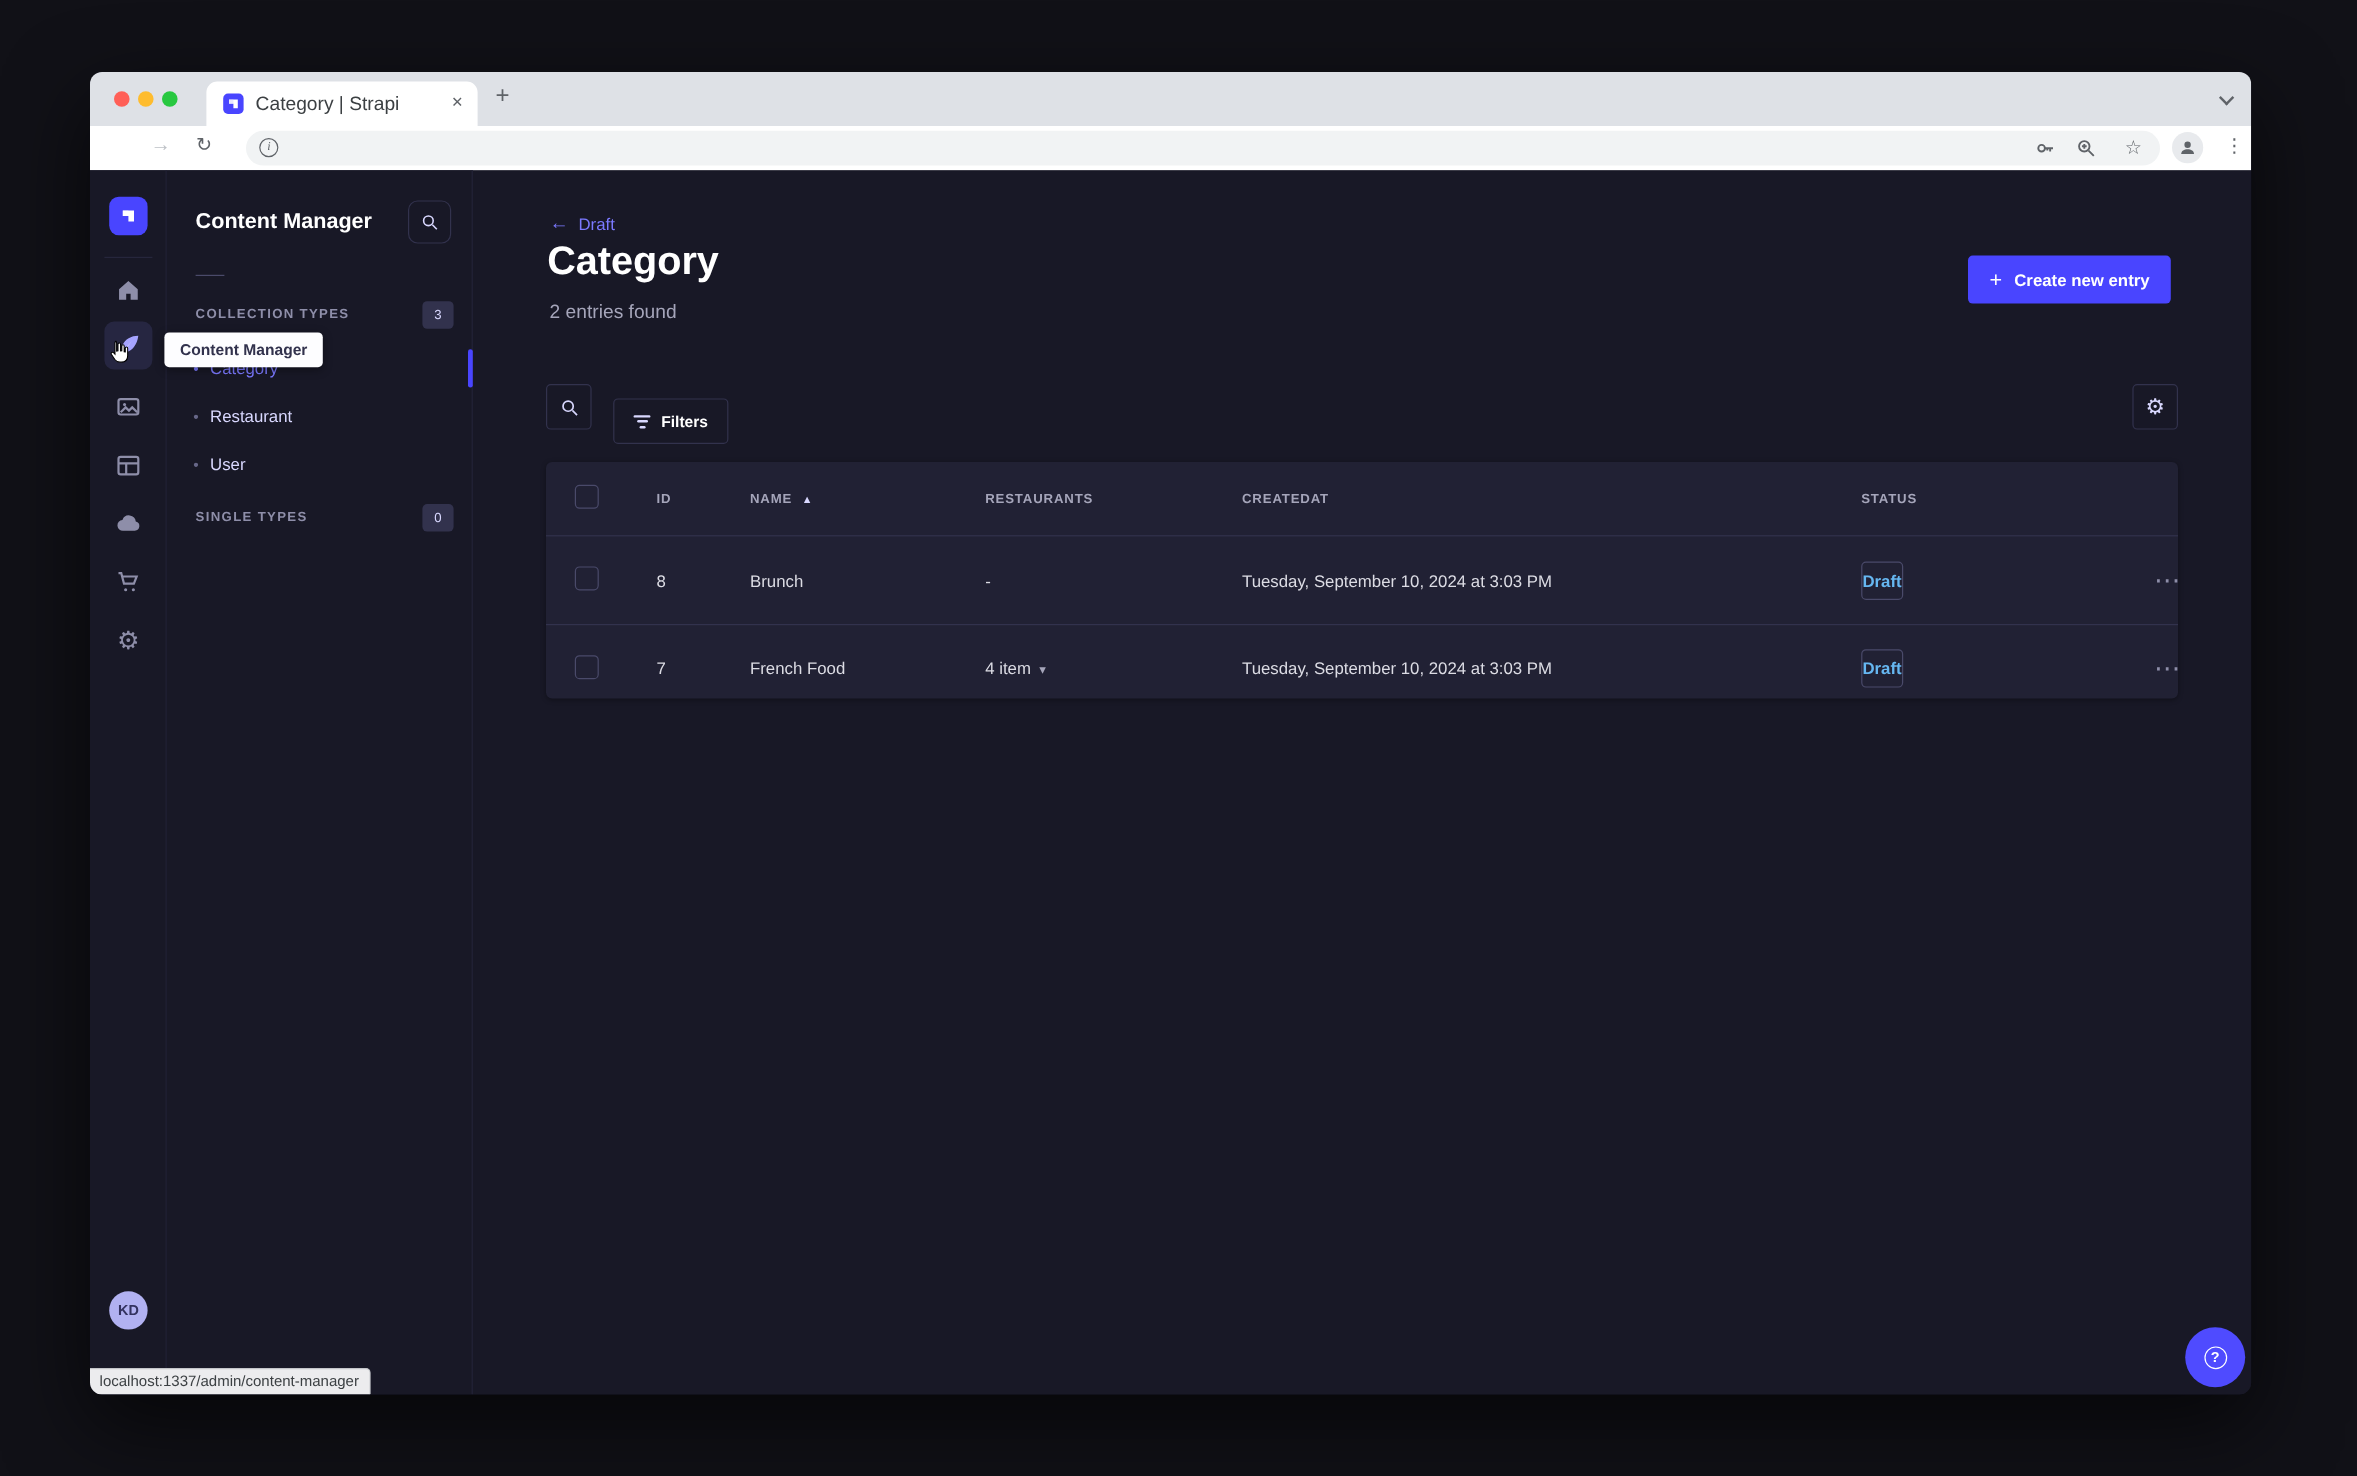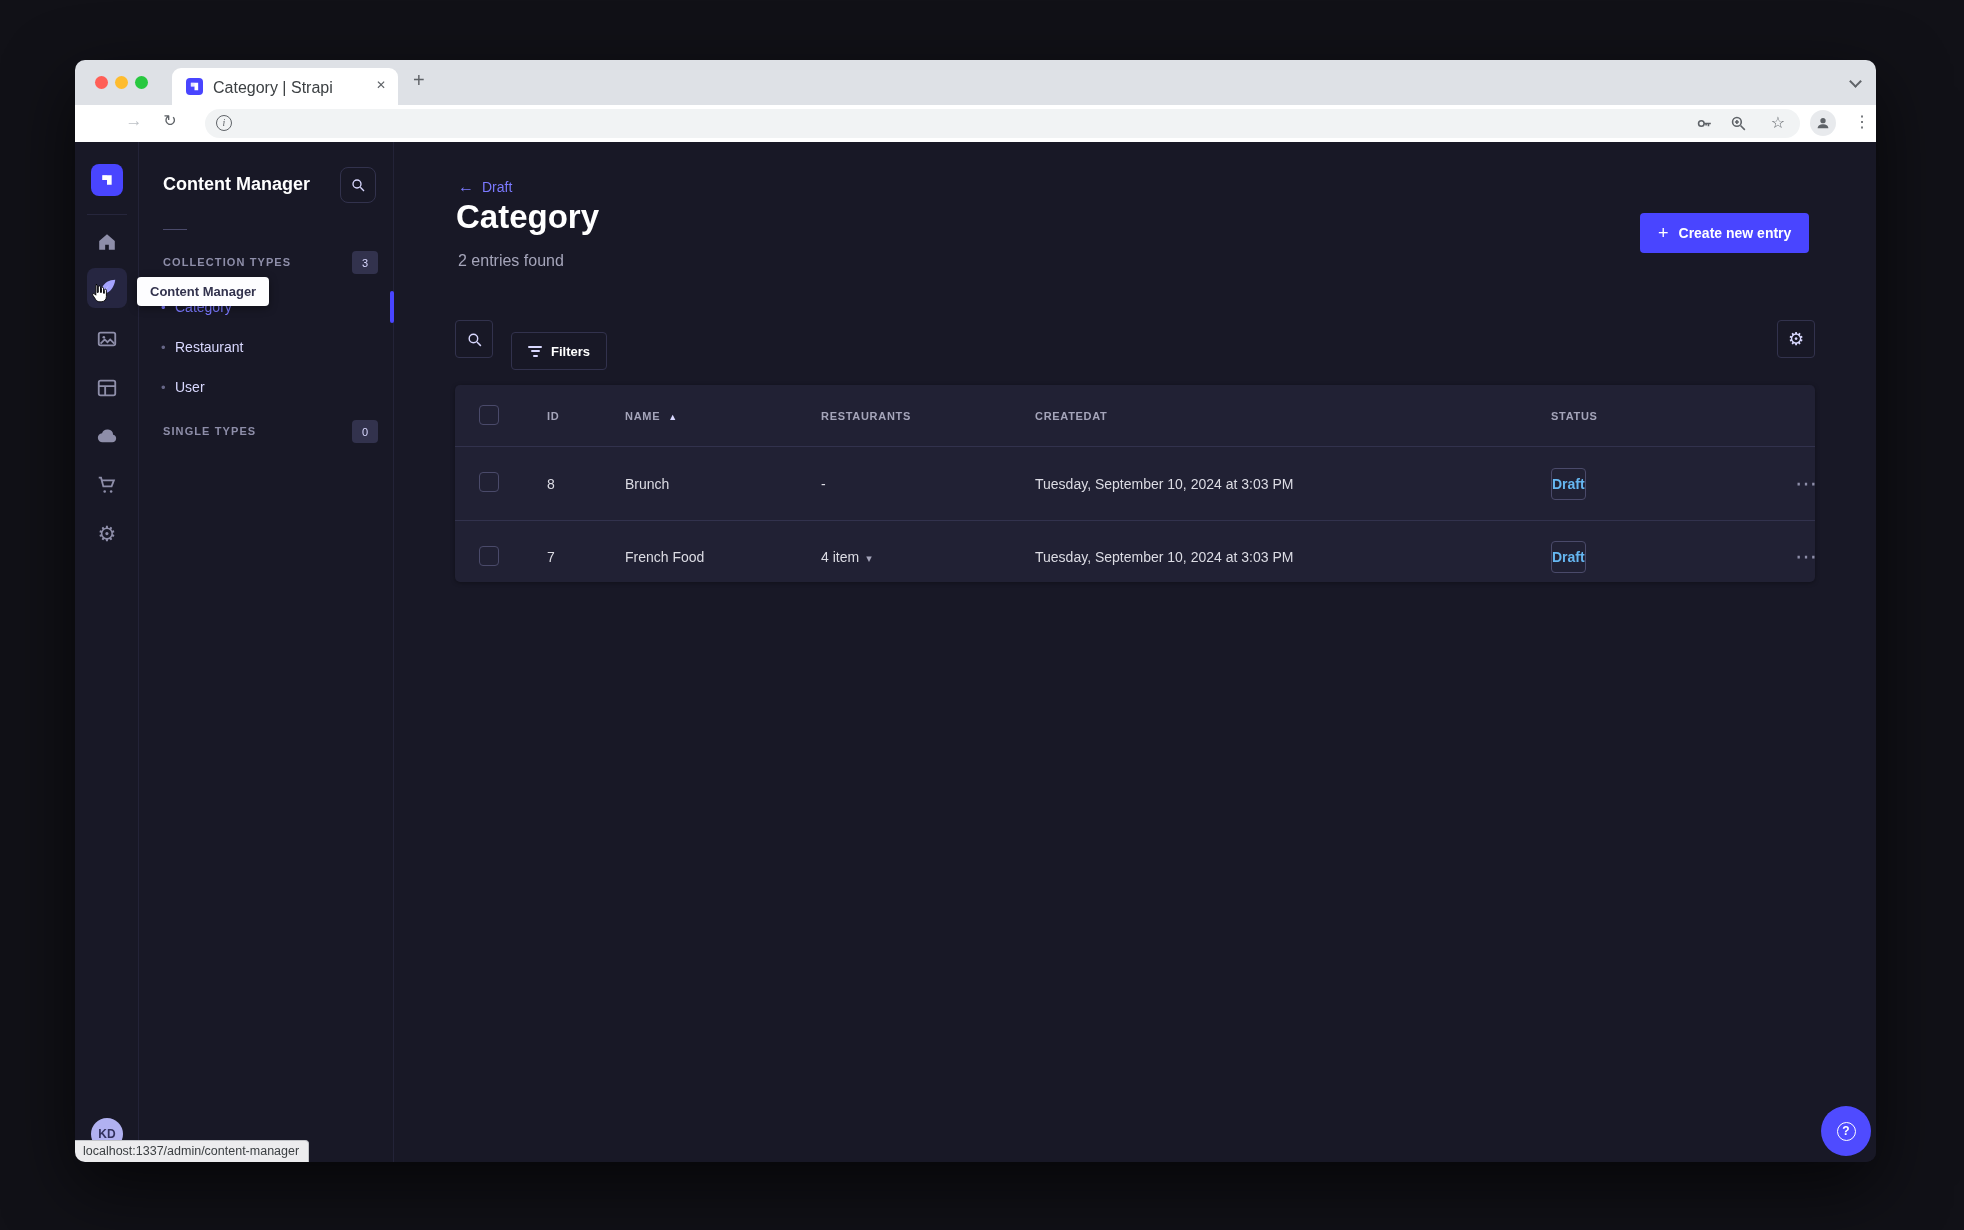--- a/index.html
+++ b/index.html
@@ -33,21 +33,21 @@
 
   
   .app { position:absolute; left:0; top:82px; width:100%; height:1020px; background:#181826; }
   .rail { position:absolute; left:0; top:0; width:64px; height:100%; background:#181826; border-right:1px solid #232338; }
   .logo { position:absolute; left:16px; top:22px; width:32px; height:32px; border-radius:8px; background:#4945ff; display:flex; align-items:center; justify-content:center; }
   .rail-div { position:absolute; left:12px; top:72px; width:40px; height:1px; background:#26263c; }
   .rail-ic { position:absolute; left:12px; width:40px; height:40px; border-radius:8px; display:flex; align-items:center; justify-content:center; }
   .rail-ic.active { background:#262641; }
   .rail-ic svg { display:block; }
   .gear-glyph { font-size:21px; color:#8e8ea9; }
-  .kd { position:absolute; left:16px; top:976px; width:32px; height:32px; border-radius:50%; background:#b1b1f1;
+  .kd { position:absolute; left:16px; top:934px; width:32px; height:32px; border-radius:50%; background:#b1b1f1;
     color:#33325f; font-size:12px; font-weight:bold; display:flex; align-items:center; justify-content:center; }
 
   .subnav { position:absolute; left:64px; top:0; width:255px; height:100%; background:#181826; border-right:1px solid #232338; }
   .subnav-title { position:absolute; left:24px; top:32px; font-size:18px; font-weight:700; color:#ffffff; }
   .subnav-search { position:absolute; left:201px; top:25px; width:36px; height:36px; border:1px solid #32324d; border-radius:8px; display:flex; align-items:center; justify-content:center; }
   .subnav-div { position:absolute; left:24px; top:87px; width:24px; height:1px; background:#4a4a6a; }
   .sec-label { position:absolute; left:24px; font-size:11px; font-weight:700; letter-spacing:1.1px; color:#8e8ea9; }
   .sec-badge { position:absolute; left:213px; width:26px; height:23px; background:#32324d; border-radius:4px;
     color:#d9d8ff; font-size:11px; display:flex; align-items:center; justify-content:center; }
   .nav-item { position:absolute; left:0; width:255px; height:40px; display:flex; align-items:center; padding-left:36px; font-size:14px; color:#d9d8ff; }

